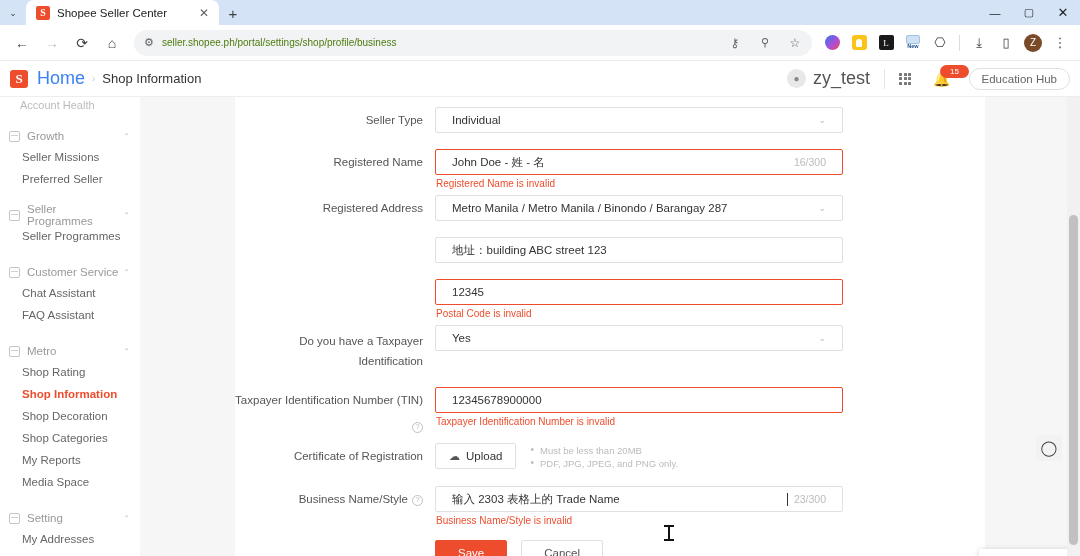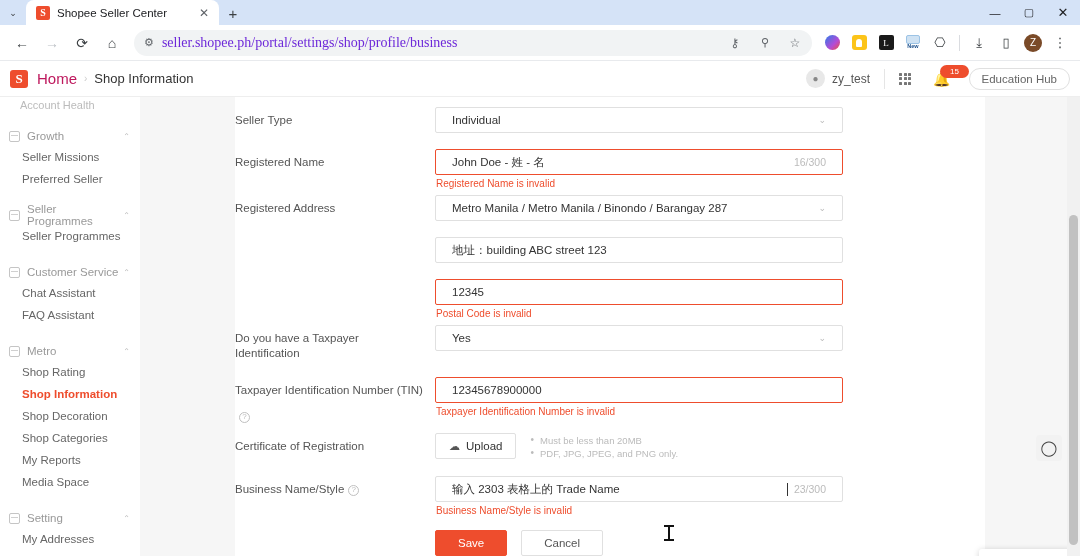--- a/index.html
+++ b/index.html
@@ -53,21 +53,21 @@
     width: 28px; height: 28px; display:flex; align-items:center; justify-content:center;
     color: #3c4043; font-size: 14px; border-radius: 50%;
   }
   .nav-btn.dim { color: #bdc1c6; }
   .omnibox {
     flex: 1; height: 26px; background: #f1f3f4; border-radius: 13px;
     display: flex; align-items: center; padding: 0 6px 0 10px; margin: 0 6px;
     gap: 8px;
   }
   .omnibox-icon { font-size: 11px; color: #5f6368; }
-  .omnibox-url { flex: 1; font-size: 14px; color: #6d28d9; font-family: Liberation Serif, serif; }
+  .omnibox-url { flex: 1; font-size: 10px; color: #4d7c0f; }
   .omni-action { width: 22px; text-align:center; font-size: 12px; color: #5f6368; }
   .tb-icons { display: flex; align-items: center; gap: 3px; }
   .tb-ico { width: 24px; height: 24px; display:flex; align-items:center;
             justify-content:center; font-size: 13px; color: #3c4043; position: relative;}
   .ext-circle { width: 15px; height: 15px; border-radius: 50%;
     background: linear-gradient(135deg,#2b7de9 0%, #b44bd6 60%, #f0513a 100%); }
   .ext-yellow { width: 15px; height: 15px; border-radius: 3px; background: #fcc419;
     display:flex;align-items:center;justify-content:center; }
   .ext-yellow i { width:6px;height:8px;background:#fff;border-radius:3px 3px 1px 1px; font-style:normal;}
   .ext-dark { width: 15px; height: 15px; border-radius: 2px; background: #1a1a1a;
@@ -85,27 +85,27 @@
   .app-header {
     height: 36px; background: #ffffff; display: flex; align-items: center;
     padding: 0 10px; border-bottom: 1px solid #eeeeee;
   }
   .shopee-logo {
     width: 18px; height: 18px; background: #ee4d2d; border-radius: 3px;
     color: #fff; font-size: 13px; font-weight: bold;
     display:flex;align-items:center;justify-content:center;
     font-family: "Liberation Serif", serif; margin-right: 9px;
   }
-  .bc-item { font-size: 15px; color: #be185d; }
+  .bc-item { font-size: 18px; color: #3b82f6; }
   .bc-sep { font-size: 10px; color: #cccccc; margin: 0 7px; }
   .bc-current { font-size: 13px; color: #333333; }
   .header-right { margin-left: auto; display: flex; align-items: center; gap: 0; }
   .hdr-avatar { width: 19px; height: 19px; border-radius: 50%; background: #e8e8e8;
     display:flex;align-items:center;justify-content:center; font-size: 10px; color:#888; }
-  .hdr-user { font-size: 12px; color: #555; margin-left: 7px; }
+  .hdr-user { font-size: 18px; color: #555; margin-left: 7px; }
   .hdr-div { width: 1px; height: 20px; background: #e5e5e5; margin: 0 14px; }
   .grid-ico { display:grid; grid-template-columns: repeat(3,3px); gap:1.5px; }
   .grid-ico span { width:3px;height:3px;background:#777; border-radius:0.5px; }
   .bell-wrap { position: relative; margin-left: 22px; }
   .bell { font-size: 14px; color: #666; }
   .bell-badge {
     position:absolute; top:-6px; left: 7px; min-width: 15px; height: 13px;
     background:#ee4d2d; color:#fff; font-size: 8px; border-radius: 7px;
     display:flex;align-items:center;justify-content:center; padding: 0 10px;
   }
@@ -144,24 +144,24 @@
   .content-area {
     flex: 1; overflow: hidden; position: relative; padding: 0 0 0 0;
   }
   .form-card {
     position: absolute; left: 95px; top: 0; width: 750px; background: #fff;
     min-height: 424px; padding: 10px 0 0 0;
   }
 
   .frow { display: flex; align-items: flex-start; margin-bottom: 4px; }
   .flabel {
-    width: 200px; text-align: left; padding-right: 12px; font-size: 11.5px;
+    width: 200px; text-align: right; padding-right: 12px; font-size: 11.5px;
     color: #555555; line-height: 26px; flex-shrink: 0;
   }
-  .flabel.two-line { line-height: 15px; padding-top: 6px; }
+  .flabel.two-line { line-height: 20px; padding-top: 6px; }
   .fctrl { width: 408px; position: relative; }
 
   .finput {
     height: 26px; border: 1px solid #e0e0e0; border-radius: 2px;
     background: #fff; display: flex; align-items: center;
     padding: 0 16px; font-size: 11.5px; color: #333333;
   }
   .finput.invalid { border-color: #ee4d2d; }
   .finput .val { flex: 1; white-space: nowrap; overflow: hidden; }
   .counter { font-size: 10.5px; color: #bbbbbb; margin-left: 6px; }

